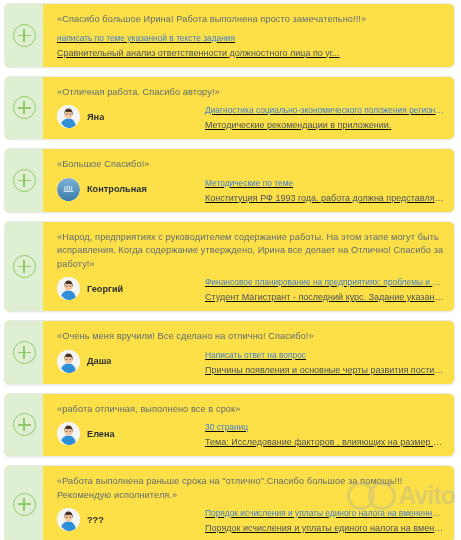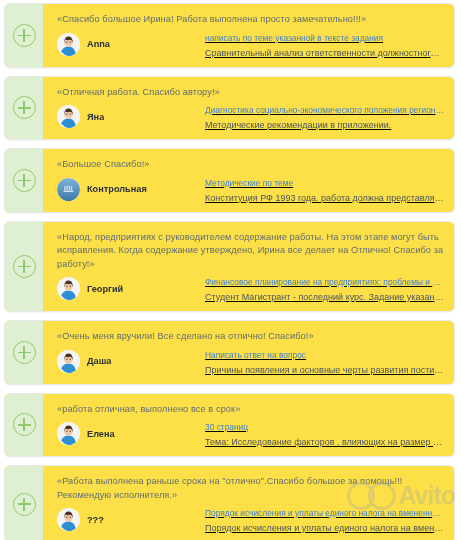--- a/index.html
+++ b/index.html
@@ -147,33 +147,20 @@
 <body>
 
 <div class="feed">
   <div class="review-card">
     <div class="add-strip">
       <span class="plus-icon"></span>
     </div>
     <div class="card-body">
       <div class="quote">«Спасибо большое Ирина! Работа выполнена просто замечательно!!!»</div>
       <div class="row">
-        <div class="author">
-          <span class="avatar">
-              <svg viewBox="0 0 23 23" xmlns="http://www.w3.org/2000/svg">
-                <circle cx="11.5" cy="11.5" r="11.5" fill="#f2f4f6"></circle>
-                <path d="M11.5 13.5c-4.2 0-6.6 2.6-7.2 5.3A11.5 11.5 0 0 0 11.5 23c2.8 0 5.3-1 7.2-2.6-.4-3.4-3-6.9-7.2-6.9z" fill="#2f8fd6"></path>
-                <ellipse cx="11.5" cy="9.2" rx="4.1" ry="4.6" fill="#f0c9a4"></ellipse>
-                <path d="M7.4 8.4c0-3 1.7-4.8 4.1-4.8s4.1 1.8 4.1 4.8c0 .6-.2 1-.5 1 0-1.6-.6-2.3-1.3-2.6-1 .5-3.7.8-5.3-.2-.5.5-.7 1.4-.7 2.8-.3 0-.4-.4-.4-1z" fill="#4a3226"></path>
-                <ellipse cx="9.8" cy="9.3" rx=".55" ry=".7" fill="#3a2a20"></ellipse>
-                <ellipse cx="13.2" cy="9.3" rx=".55" ry=".7" fill="#3a2a20"></ellipse>
-              </svg>
-            </span>
-          <span class="author-name">Anna</span>
-        </div>
         <div class="order">
           <span class="order-link">написать по теме указанной в тексте задания</span>
           <span class="order-desc">Сравнительный анализ ответственности должностного лица по уг...</span>
         </div>
       </div>
     </div>
   </div>
 
   <div class="review-card">
     <div class="add-strip">

